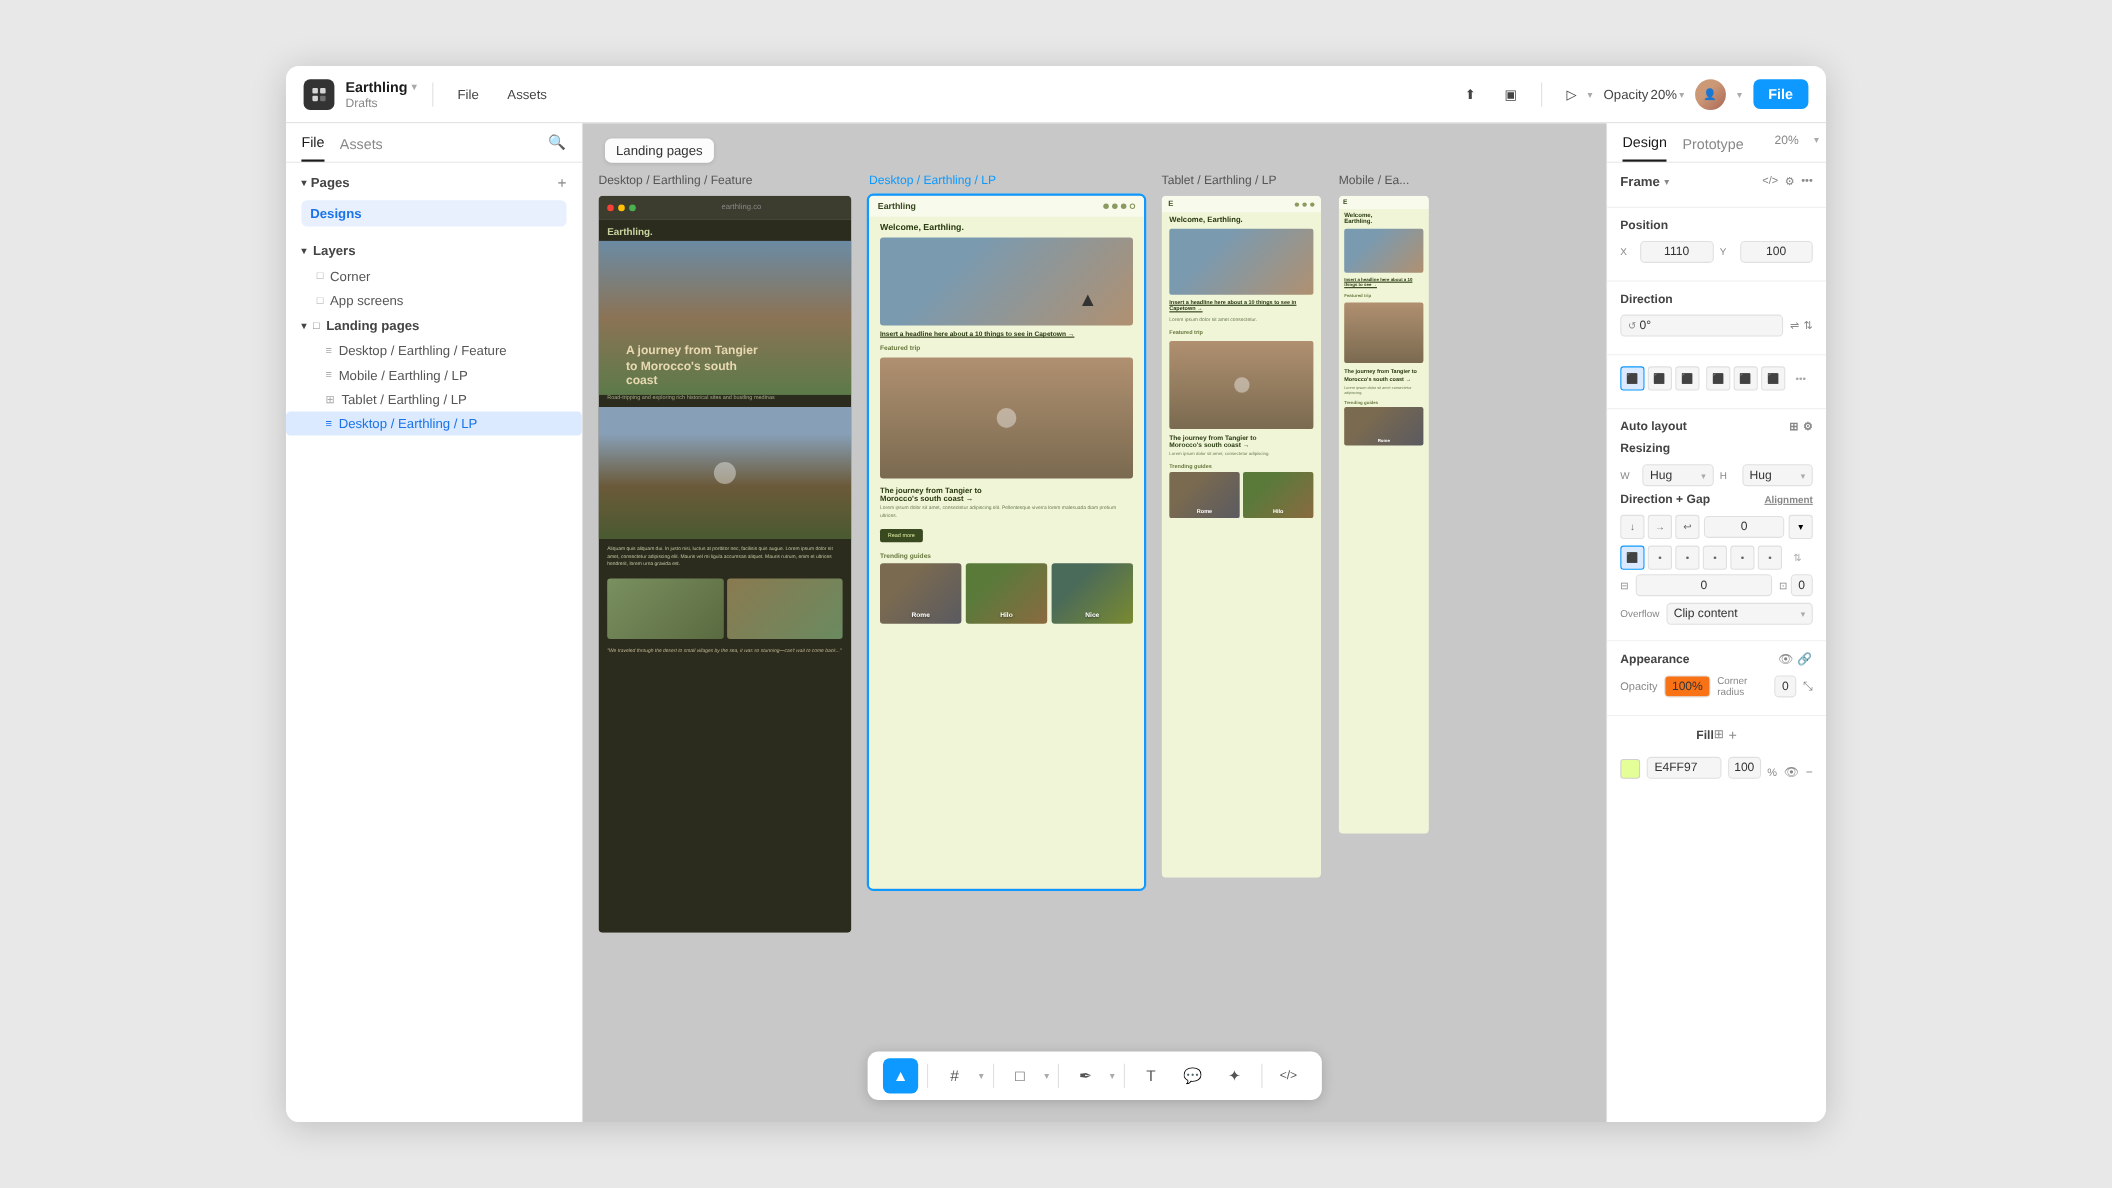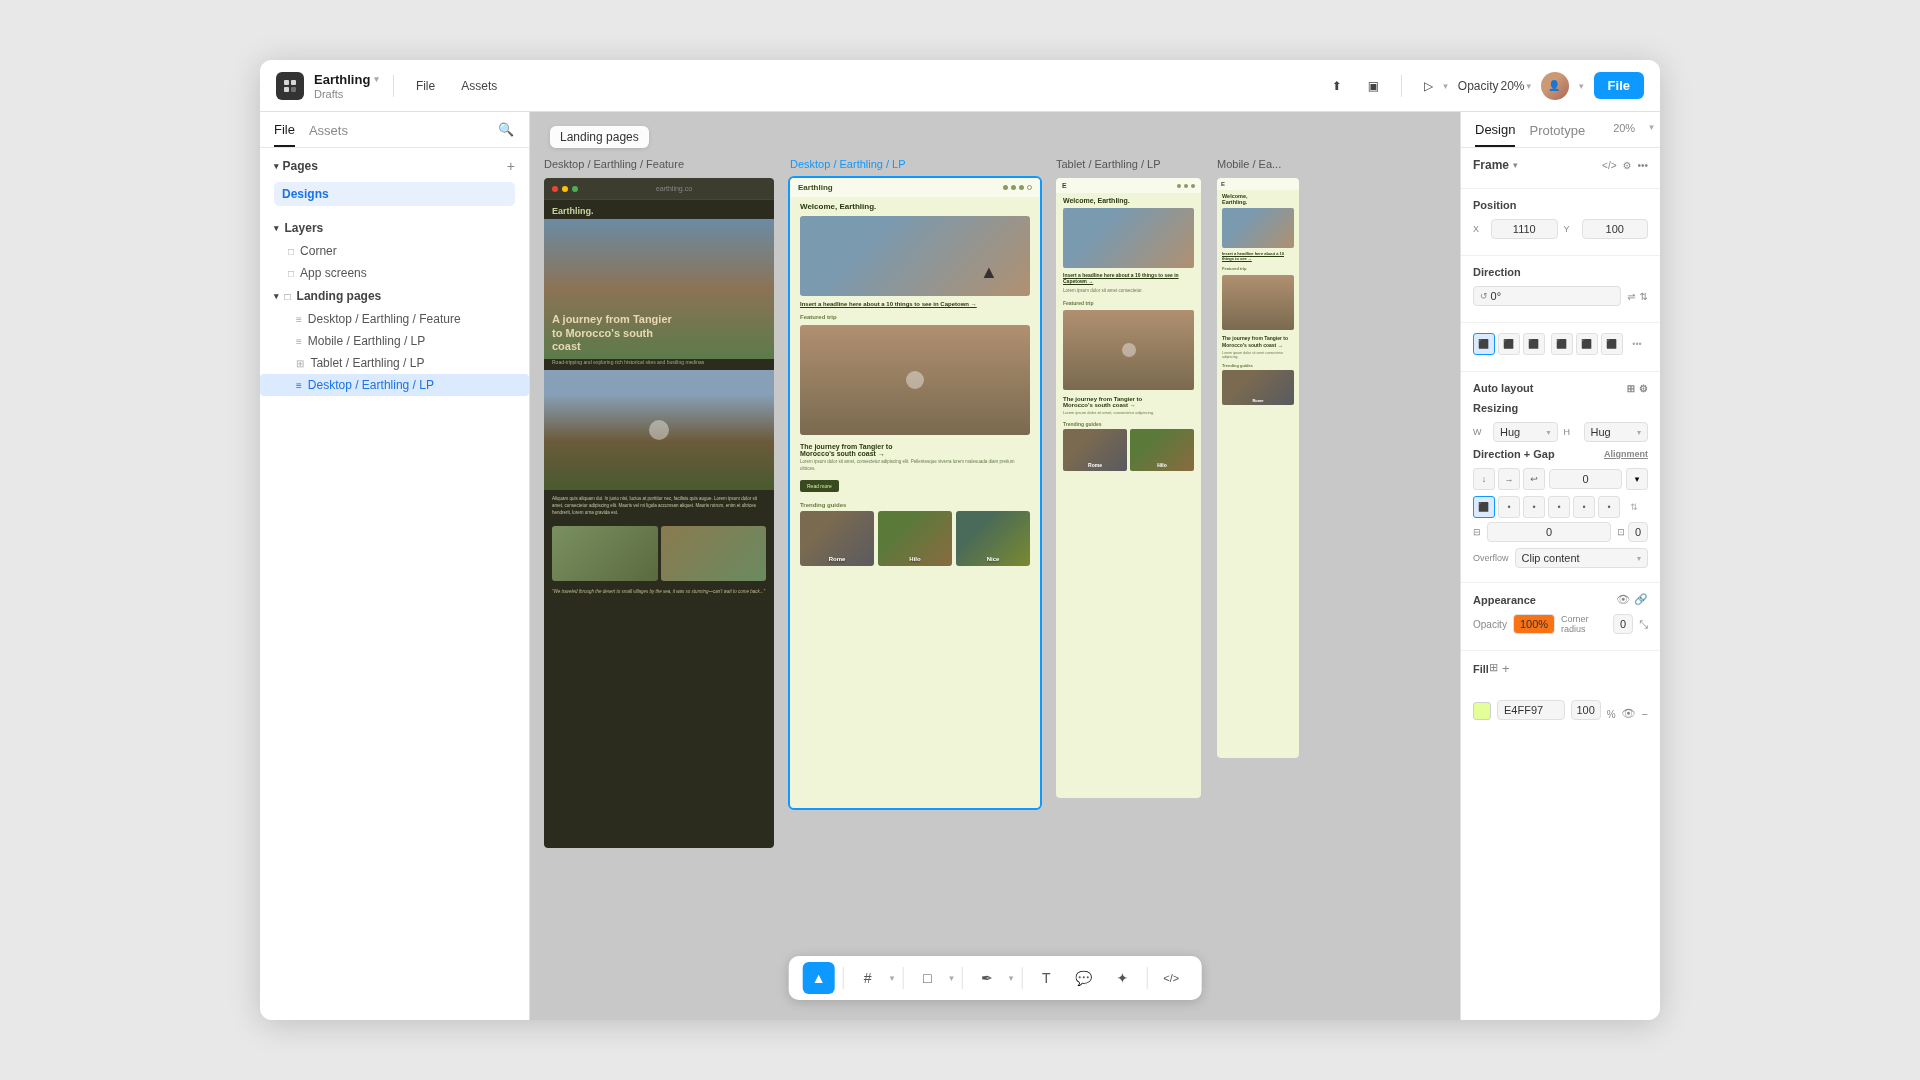--- a/index.html
+++ b/index.html
@@ -486,22 +486,22 @@
       border-radius: 4px;
       padding: 3px 6px;
       font-size: 11px;
       color: #333;
       text-align: center;
     }
     .fill-section { padding: 10px 12px; }
     .fill-header {
       display: flex;
       align-items: center;
-      justify-content: flex-start;
-      margin-bottom: 24px;
+      justify-content: center;
+      margin-bottom: 12px;
     }
     .fill-title { font-size: 11px; font-weight: 600; color: #444; }
     .fill-row { display: flex; align-items: flex-end; gap: 6px; }
     .fill-swatch {
       width: 18px; height: 18px;
       border-radius: 3px;
       background: #E4FF97;
       border: 1px solid #d0d0d0;
       cursor: pointer;
     }
@@ -663,21 +663,21 @@
           <div class="frame-preview" style="width:230px;height:670px;">
             <div class="mock-desktop" style="width:230px;height:670px;">
               <div class="frame-header-bar">
                 <div class="dot red"></div>
                 <div class="dot yellow"></div>
                 <div class="dot green"></div>
                 <div style="flex:1;text-align:center;font-size:7px;color:#888;">earthling.co</div>
               </div>
               <div class="earthling-logo">Earthling.</div>
               <div class="earth-hero-img">
-                <div style="position:absolute;bottom:6px;left:8px;right:8px;">
+                <div style="position:absolute;bottom:6px;left:25px;right:8px;">
                   <div style="font-size:11px;font-weight:800;color:#e8d8b0;line-height:1.2;">A journey from Tangier<br>to Morocco's south<br>coast</div>
                 </div>
               </div>
               <div class="earth-sub-text">Road-tripping and exploring rich historical sites and bustling medinas</div>
               <div class="earth-road-img">
                 <div class="road-circle"></div>
               </div>
               <div class="earth-body-text">
                 Aliquam quis aliquam dui. In justo nisi, luctus at porttitor nec, facilisis quis augue.
                 Lorem ipsum dolor sit amet, consectetur adipiscing elit. Mauris vel mi ligula accumsan aliquet. Mauris rutrum, enim et ultrices hendrerit, lorem urna gravida est.

